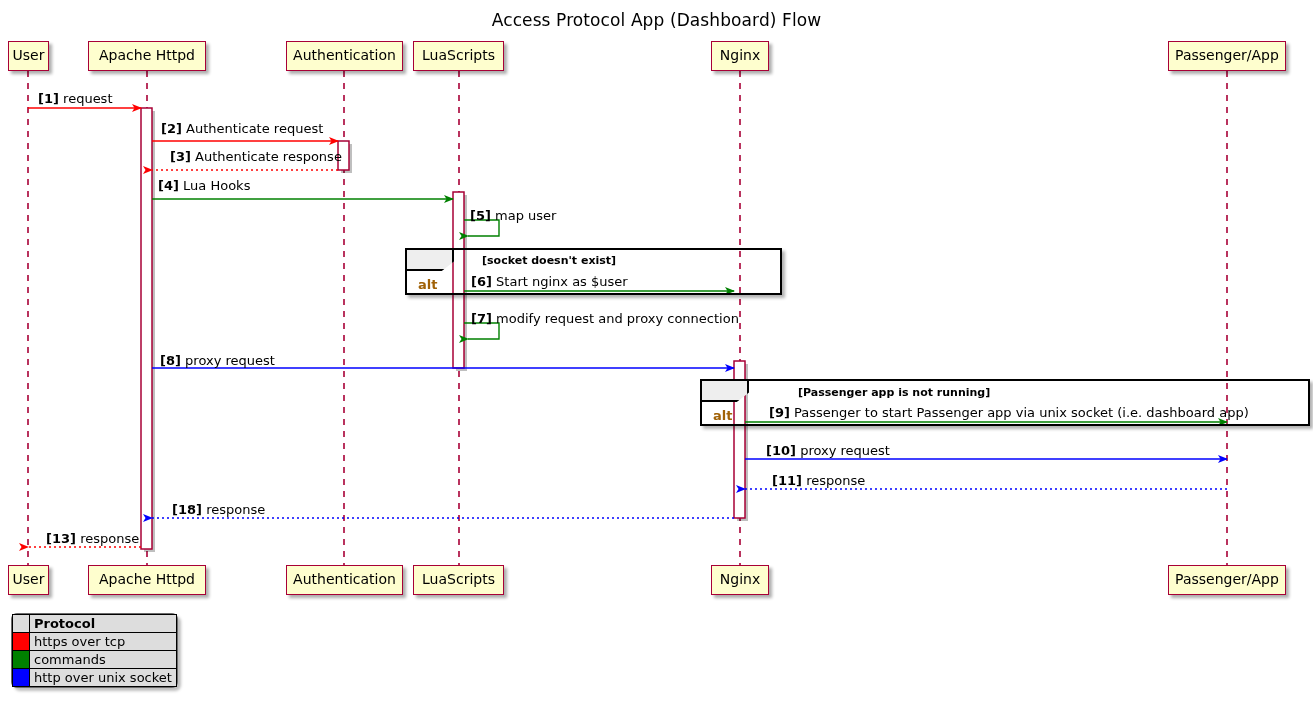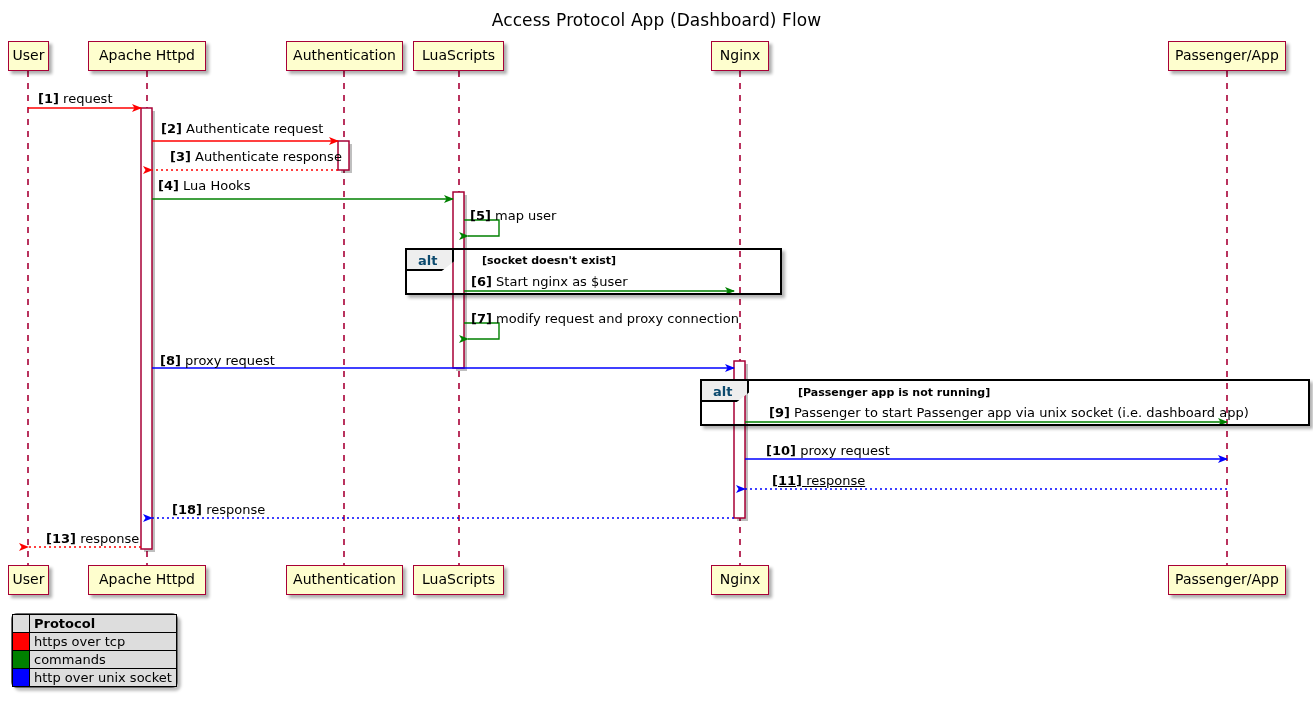--- a/index.html
+++ b/index.html
@@ -76,22 +76,23 @@
     top: 0;
     height: 21px;
     background: #EEEEEE;
     border-right: 0;
     border-bottom: 0;
     z-index: 5;
   }
   .alt-tab-text {
     font-size: 13px;
     font-weight: bold;
-    color: #0c4a6e;
+    color: #a16207;
     z-index: 7;
+    margin-top: 24px;
   }
   .alt-cond {
     font-size: 11px;
     font-weight: bold;
     color: #000000;
     white-space: nowrap;
     z-index: 7;
   }
 
   
@@ -222,21 +223,21 @@
   <div class="abs msg-label" style="left:38px;  top:91px;"><b>[1]</b> <span>request</span></div>
   <div class="abs msg-label" style="left:161px; top:121px;"><b>[2]</b> <span>Authenticate request</span></div>
   <div class="abs msg-label" style="left:170px; top:149px;"><b>[3]</b> <span>Authenticate response</span></div>
   <div class="abs msg-label" style="left:158px; top:178px;"><b>[4]</b> <span>Lua Hooks</span></div>
   <div class="abs msg-label" style="left:470px; top:208px;"><b>[5]</b> <span>map user</span></div>
   <div class="abs msg-label" style="left:471px; top:274px;"><b>[6]</b> <span>Start nginx as $user</span></div>
   <div class="abs msg-label" style="left:471px; top:311px;"><b>[7]</b> <span>modify request and proxy connection</span></div>
   <div class="abs msg-label" style="left:160px; top:353px;"><b>[8]</b> <span>proxy request</span></div>
   <div class="abs msg-label" style="left:769px; top:405px;"><b>[9]</b> <span>Passenger to start Passenger app via unix socket (i.e. dashboard app)</span></div>
   <div class="abs msg-label" style="left:766px; top:443px;"><b>[10]</b> <span>proxy request</span></div>
-  <div class="abs msg-label" style="left:772px; top:473px;text-decoration:underline;"><b>[11]</b> <span>response</span></div>
+  <div class="abs msg-label" style="left:772px; top:473px;"><b>[11]</b> <span>response</span></div>
   <div class="abs msg-label" style="left:172px; top:502px;"><b>[18]</b> <span>response</span></div>
   <div class="abs msg-label" style="left:46px;  top:531px;"><b>[13]</b> <span>response</span></div>
 
   <div class="abs legend-box" style="left:11px; top:613px;">
     <table class="legend-table">
       <tbody>
           <tr>
         <td class="sw"></td>
         <td class="hdr">Protocol</td>
       </tr>

